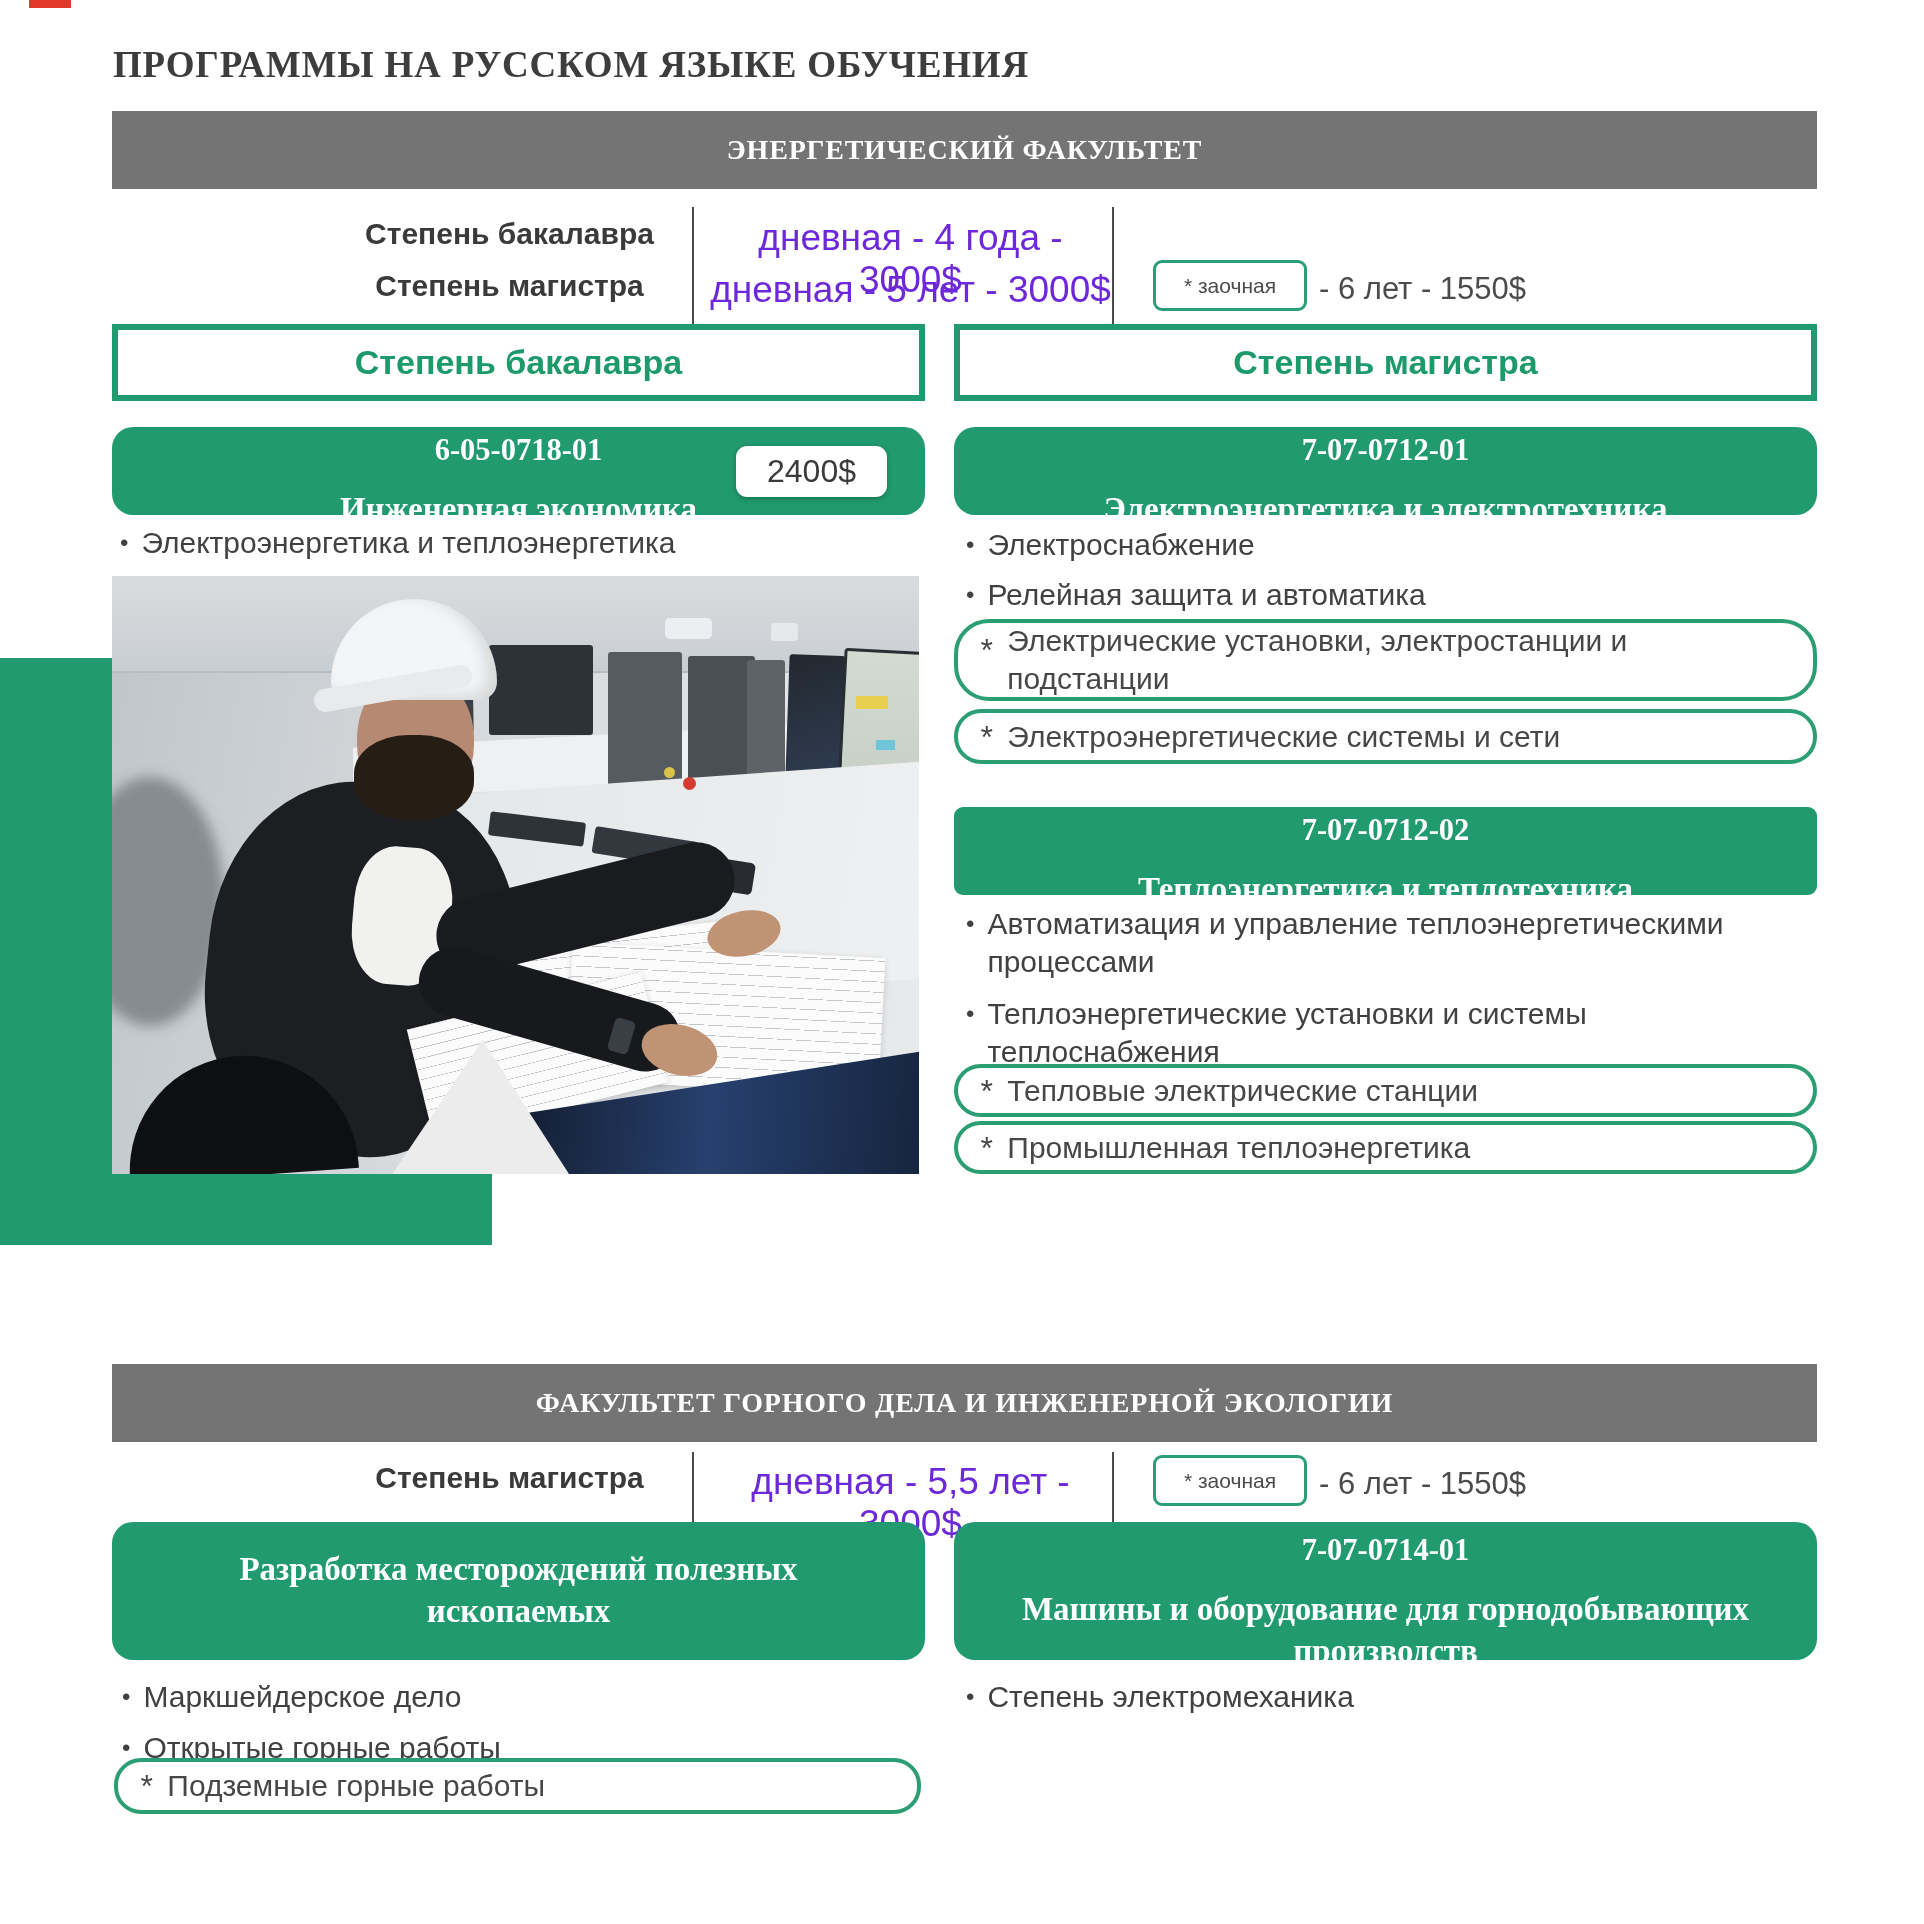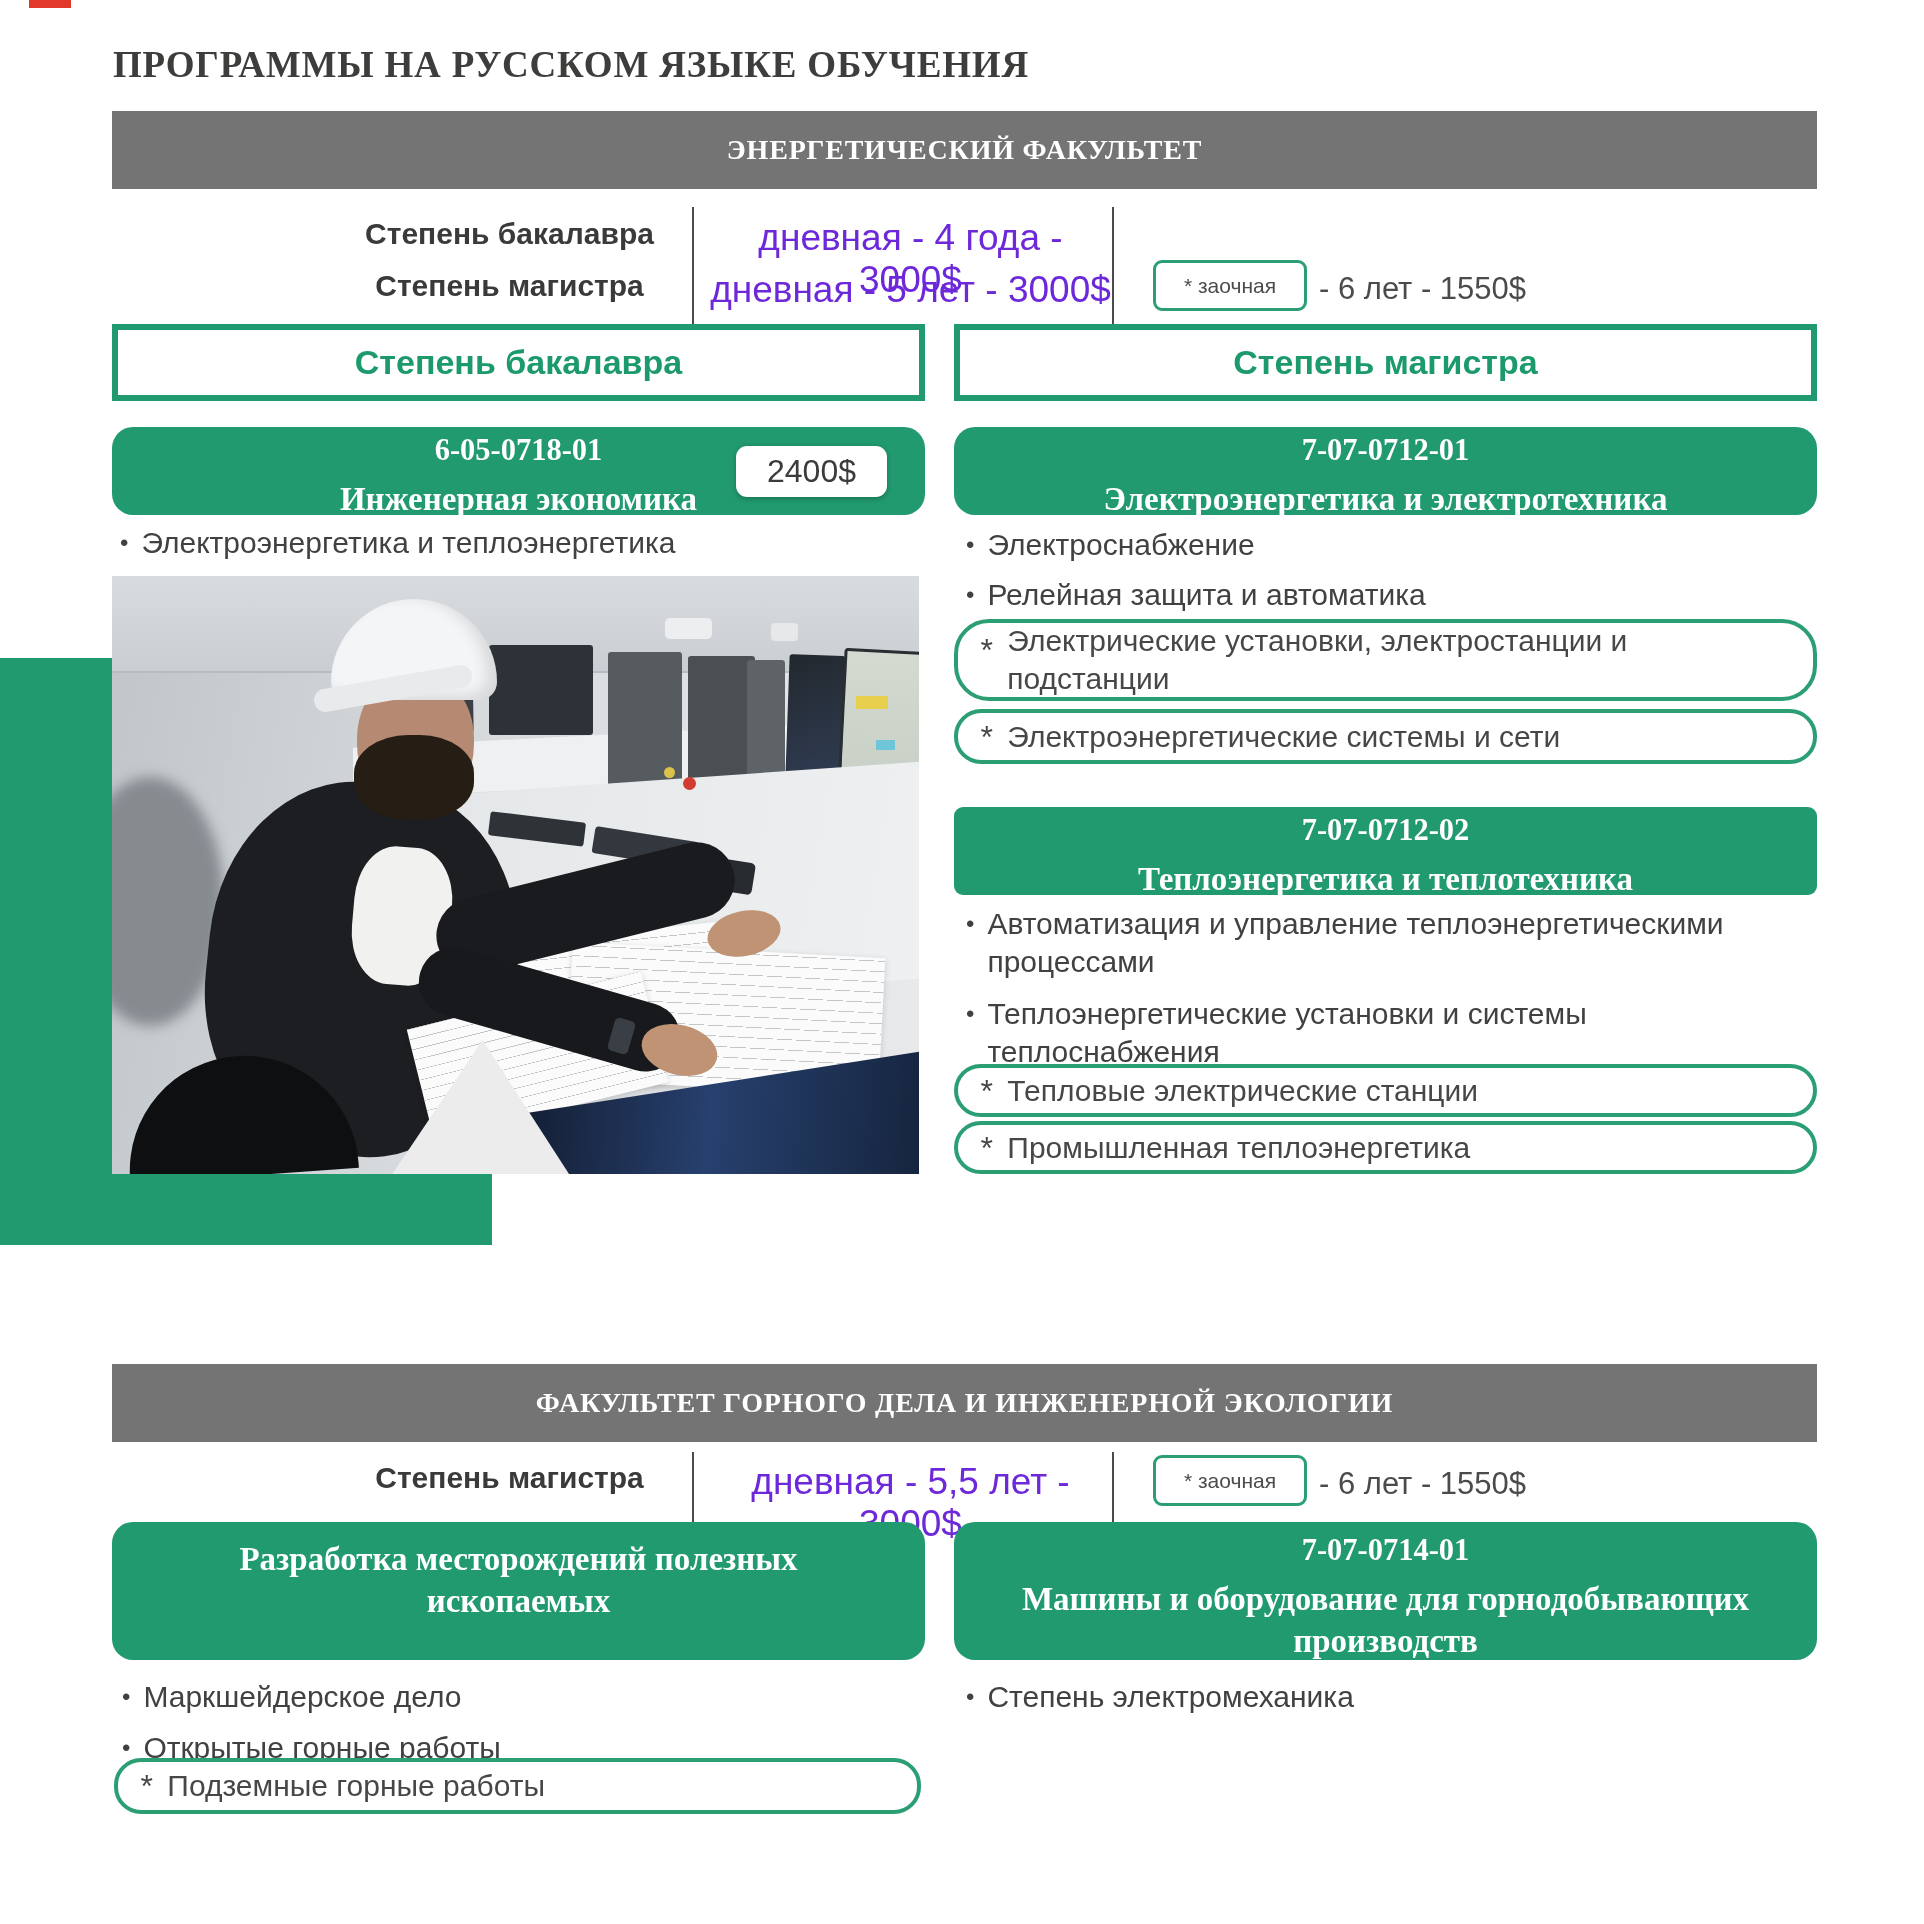--- a/index.html
+++ b/index.html
@@ -28,21 +28,21 @@
 
   
   .hdrbox{top:324px;height:77px;border:6.4px solid #219a6f;background:#ffffff;box-sizing:border-box;
           display:flex;align-items:center;justify-content:center;font-size:34px;font-weight:700;
           color:#1d9a6c;}
 
   
   .card{background:#219a6f;border-radius:21px;color:#ffffff;text-align:center;
         font-family:"Liberation Serif",serif;font-weight:700;box-sizing:border-box;padding-top:3px;}
   .card .code{font-size:30.5px;line-height:40px;}
-  .card .ttl{font-size:33px;line-height:42px;margin:8px auto;}
+  .card .ttl{font-size:33px;line-height:42px;margin:18px auto;}
   .price-badge{position:absolute;left:624px;top:19px;width:151px;height:51px;background:#ffffff;
         border-radius:11.2px;display:flex;align-items:center;justify-content:center;
         font-family:"Liberation Sans",sans-serif;font-weight:400;
         font-size:32px;color:#3b3b3b;box-shadow:0 1.6px 4.8px rgba(0,0,0,.25);}
 
   
   .b{display:flex;gap:13px;font-size:30px;line-height:38px;color:#414142;}
   .b .dot{font-size:24px;line-height:38px;color:#414142;}
 
   

